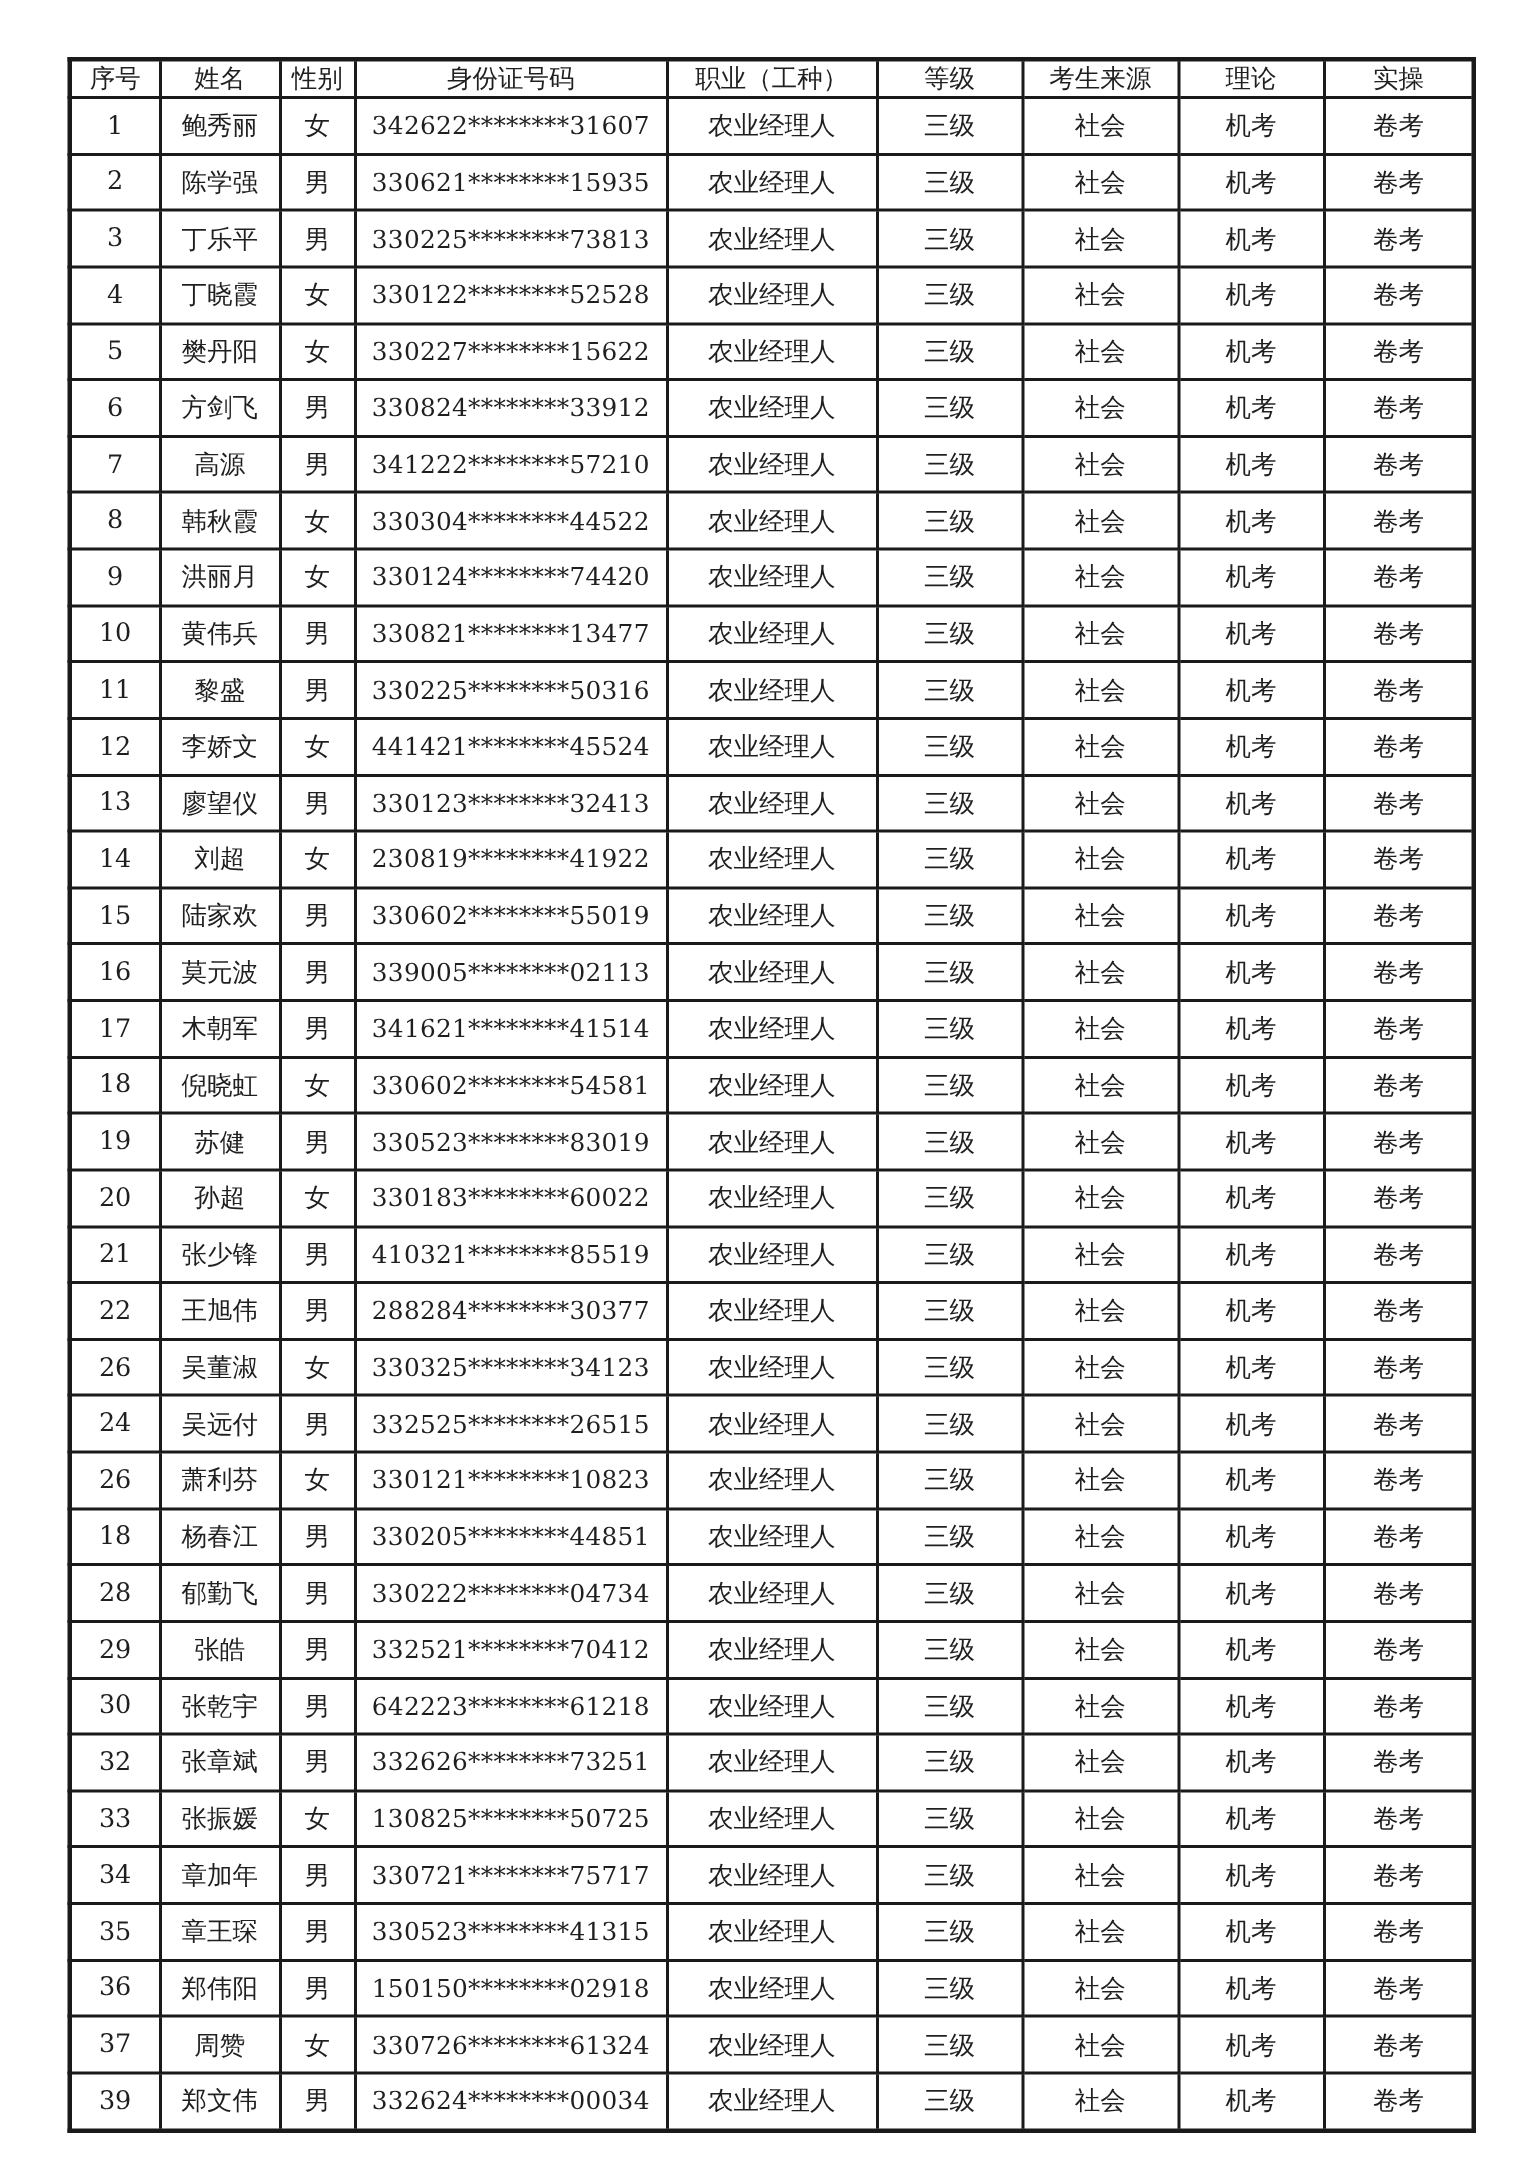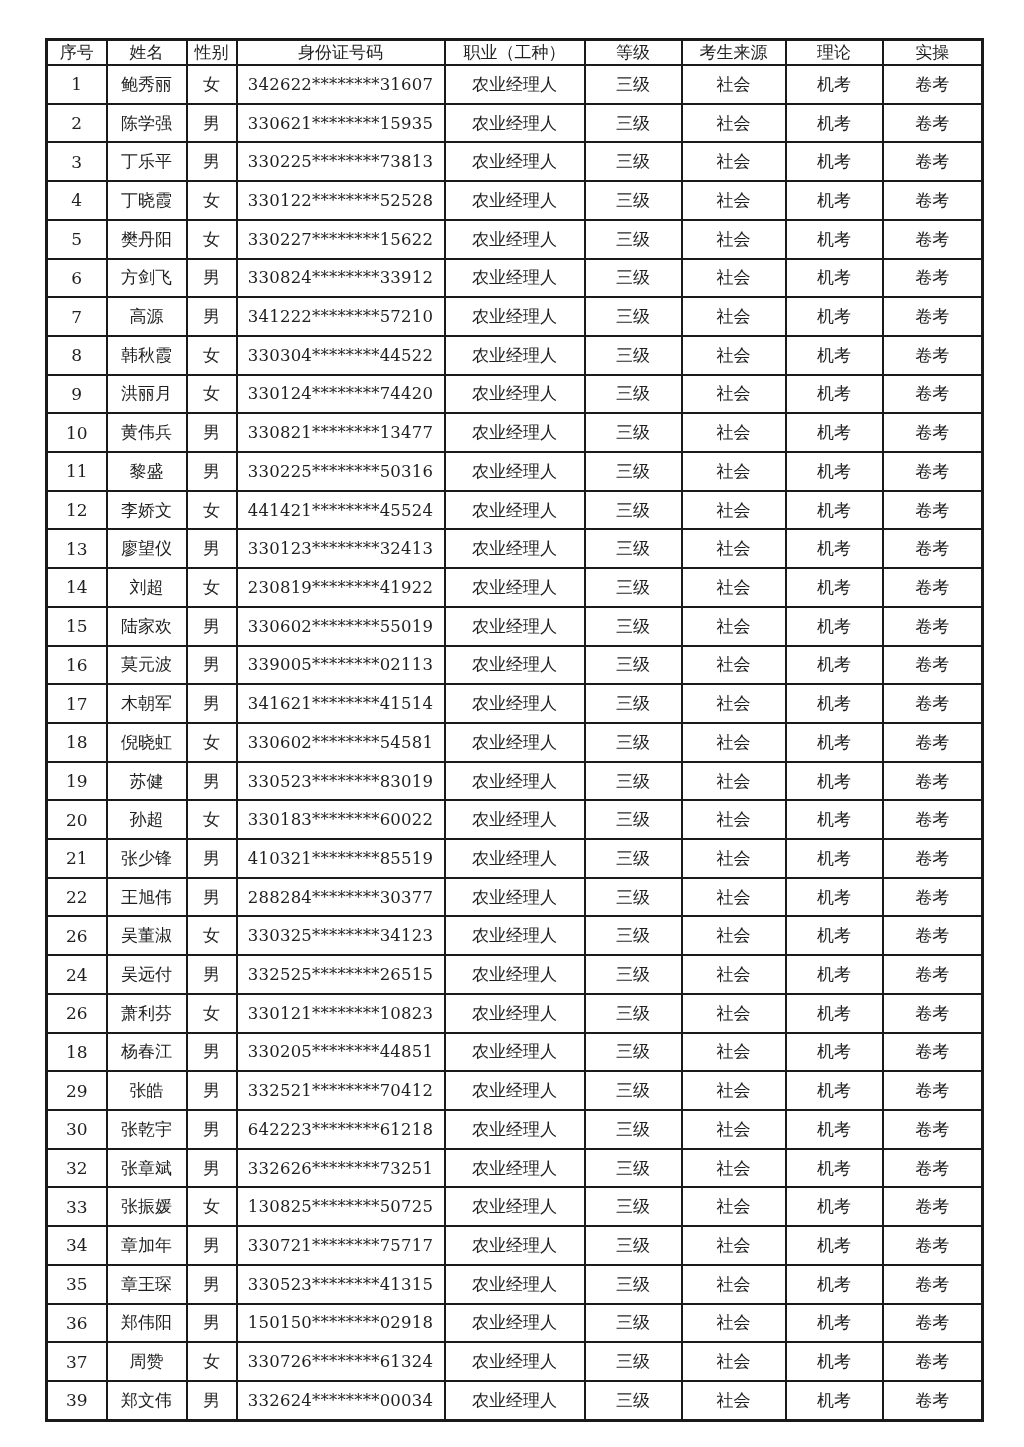--- a/index.html
+++ b/index.html
@@ -354,20 +354,31 @@
           <td>杨春江</td>
           <td>男</td>
           <td>330205********44851</td>
           <td>农业经理人</td>
           <td>三级</td>
           <td>社会</td>
           <td>机考</td>
           <td>卷考</td>
         </tr>
         <tr>
+          <td>28</td>
+          <td>郁勤飞</td>
+          <td>男</td>
+          <td>330222********04734</td>
+          <td>农业经理人</td>
+          <td>三级</td>
+          <td>社会</td>
+          <td>机考</td>
+          <td>卷考</td>
+        </tr>
+        <tr>
           <td>29</td>
           <td>张皓</td>
           <td>男</td>
           <td>332521********70412</td>
           <td>农业经理人</td>
           <td>三级</td>
           <td>社会</td>
           <td>机考</td>
           <td>卷考</td>
         </tr>

